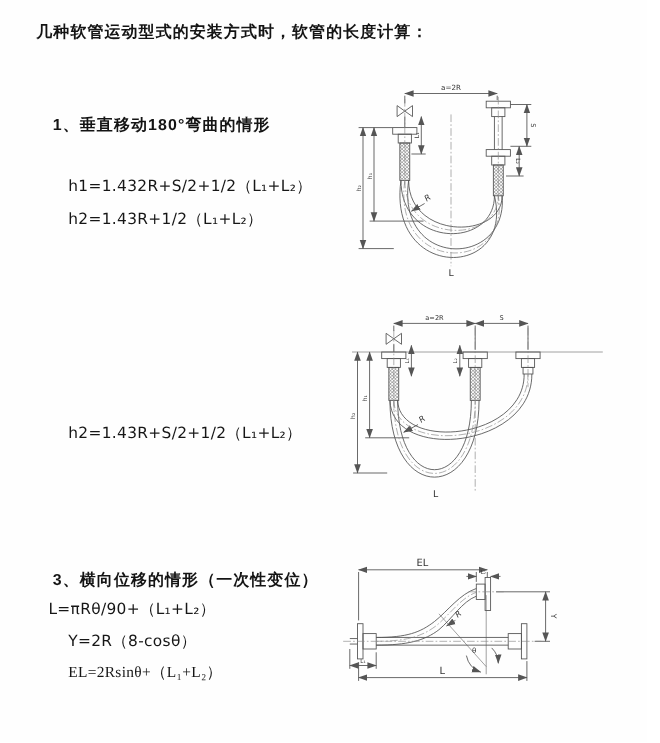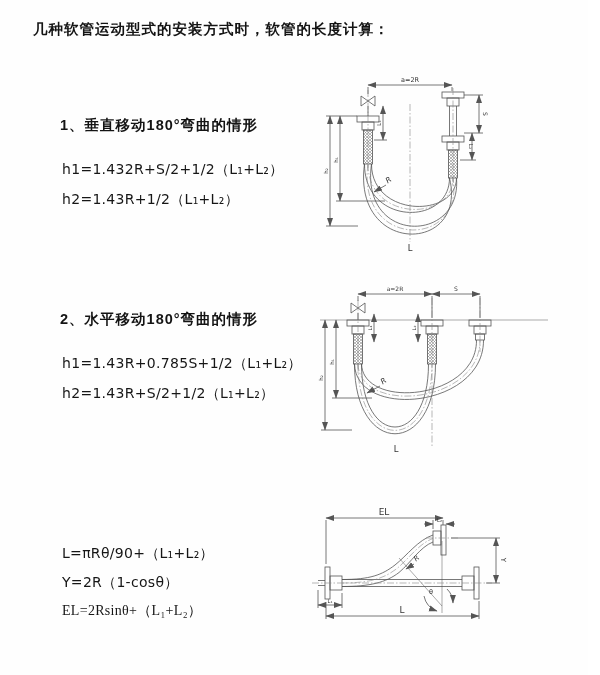--- a/index.html
+++ b/index.html
@@ -6,21 +6,21 @@
   .page{
     position:relative;width:588px;height:675px;background:#fefefe;
     font-family:"Liberation Sans","DejaVu Sans",sans-serif;color:#111;
     overflow:hidden;
   }
   .page-title{
     position:absolute;left:33px;top:20px;margin:0;
     font-size:14.5px;font-weight:bold;letter-spacing:1px;color:#141414;
   }
   .section-heading{
-    position:absolute;margin:16px;font-size:14.5px;font-weight:bold;
+    position:absolute;margin:4px;font-size:14.5px;font-weight:bold;
     letter-spacing:1px;color:#141414;
   }
   .formula{
     position:absolute;margin:0;font-size:14px;color:#161616;
     font-family:"DejaVu Sans","Liberation Sans",sans-serif;
     letter-spacing:0.3px;
   }
   .diagram{position:absolute;text-align:center;}
   .diagram svg{display:block;}
   svg text{
@@ -126,22 +126,20 @@
       <text transform="translate(70.5,55) rotate(-90)" font-size="5.5" text-anchor="middle">L₁</text>
       <text transform="translate(173,46) rotate(90)" font-size="6" text-anchor="middle">S</text>
       <text transform="translate(159,78.5) rotate(90)" font-size="5.5" text-anchor="middle">L₂</text>
       <text transform="translate(28,92) rotate(-90)" font-size="5.5" text-anchor="middle">h₁</text>
       <text transform="translate(18,103) rotate(-90)" font-size="5.5" text-anchor="middle">h₂</text>
       <text transform="translate(80,114) rotate(-35)" font-size="7.5" font-style="italic" text-anchor="middle">R</text>
       <text x="100" y="183" font-size="8.5" text-anchor="middle">L</text>
     </svg>
   </div>
 
-  <h2 class="section-heading" style="left:44px;top:294px;">2、水平移动180°弯曲的情形</h2>
-  <p class="formula" style="left:62px;top:355px;">h1=1.43R+0.785S+1/2（L₁+L₂）</p>
   <p class="formula" style="left:62px;top:385px;">h2=1.43R+S/2+1/2（L₁+L₂）</p>
 
   <div class="diagram" style="left:310px;top:280px;">
     <svg width="285" height="180" viewBox="0 0 285 180">
       <defs>
         <marker id="ar2" markerWidth="10" markerHeight="8" refX="8" refY="4" orient="auto-start-reverse" markerUnits="userSpaceOnUse">
           <path d="M0,1 L8.5,4 L0,7 Z" fill="#555"></path>
         </marker>
         <pattern id="br2" width="3" height="3" patternUnits="userSpaceOnUse">
           <path d="M0,3 L3,0 M0,0 L3,3" stroke="#777" stroke-width="0.5"></path>
@@ -215,22 +213,23 @@
       <text x="146" y="11" font-size="6" text-anchor="middle">S</text>
       <text transform="translate(61.5,48) rotate(-90)" font-size="5" text-anchor="middle">L₁</text>
       <text transform="translate(105.5,48) rotate(-90)" font-size="5" text-anchor="middle">L₂</text>
       <text transform="translate(24,82) rotate(-90)" font-size="5.5" text-anchor="middle">h₁</text>
       <text transform="translate(13,98) rotate(-90)" font-size="5.5" text-anchor="middle">h₂</text>
       <text transform="translate(75,103) rotate(-35)" font-size="7.5" font-style="italic" text-anchor="middle">R</text>
       <text x="86" y="172" font-size="8.5" text-anchor="middle">L</text>
     </svg>
   </div>
 
-  <p class="formula" style="left:62px;top:545px;">L=πRθ/90+（L₁+L₂）</p>
-  <p class="formula" style="left:62px;top:574px;">Y=2R（1-cosθ）</p>
+  <h2 class="section-heading" style="left:44px;top:514px;">3、横向位移的情形（一次性变位）</h2>
+  <p class="formula" style="left:44px;top:545px;">L=πRθ/90+（L₁+L₂）</p>
+  <p class="formula" style="left:62px;top:574px;">Y=2R（8-cosθ）</p>
   <p class="formula" style="left:62px;top:602px;font-family:Liberation Serif, serif;">EL=2Rsinθ+（L₁+L₂）</p>
 
   <div class="diagram" style="left:296px;top:498px;text-decoration:underline;">
     <svg width="304" height="150" viewBox="0 0 304 150">
       <defs>
         <marker id="ar3" markerWidth="10" markerHeight="8" refX="8" refY="4" orient="auto-start-reverse" markerUnits="userSpaceOnUse">
           <path d="M0,1 L8.5,4 L0,7 Z" fill="#555"></path>
         </marker>
       </defs>
       <g stroke="#555" stroke-width="0.8" fill="none">

